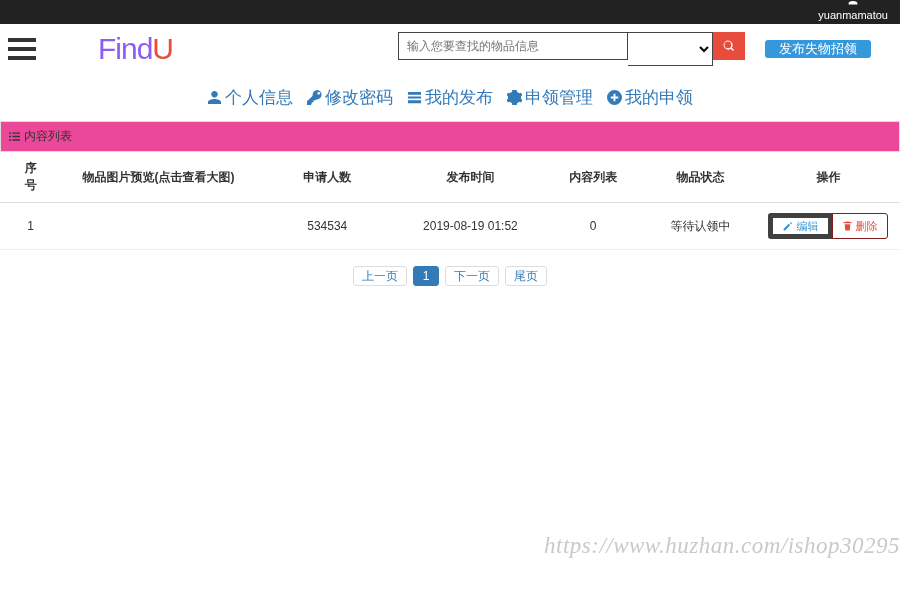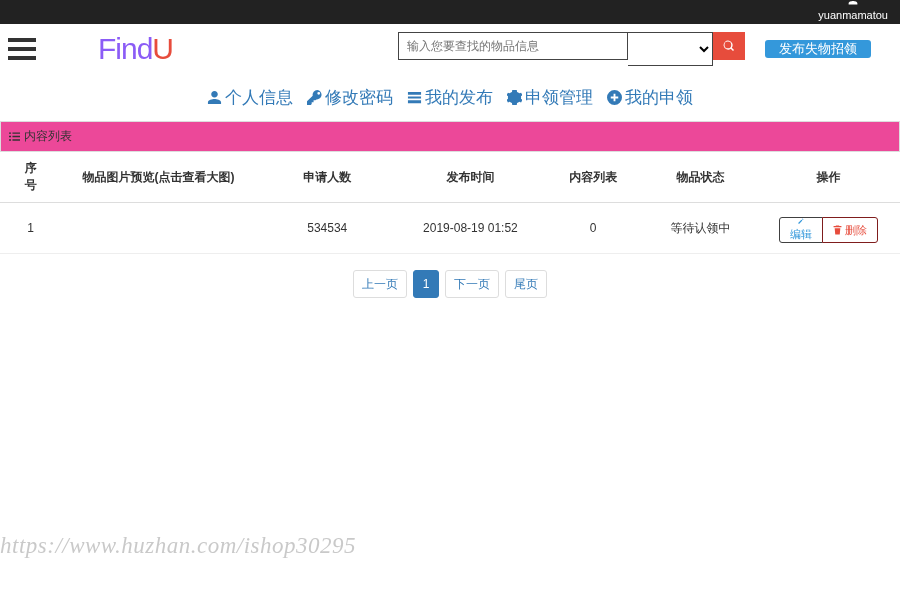--- a/index.html
+++ b/index.html
@@ -35,35 +35,35 @@
     
     .panel-heading { background: #ec4899; border: 1px solid #ddd; padding: 6px 8px; font-size: 12px; display: flex; align-items: center; gap: 4px; }
     .panel-heading svg { width: 11px; height: 11px; fill: #333; }
     
     
     table { width: 100%; border-collapse: collapse; }
     thead th { font-size: 12px; font-weight: 700; padding: 8px 20px; text-align: center; border-bottom: 1px solid #ddd; }
     tbody td { font-size: 12px; padding: 10px 4px; text-align: center; border-bottom: 1px solid #eee; vertical-align: middle; }
     
     .btn-edit, .btn-delete { height: 26px; padding: 0 10px; background: #fff; font-size: 11px; border-radius: 3px; cursor: pointer; display: inline-flex; align-items: center; gap: 3px; }
-    .btn-edit { border: 1px solid #404040; color: #3498db; flex-direction: column; }
+    .btn-edit { border: 5px solid #404040; color: #3498db; }
     .btn-delete { border: 1px solid #7f1d1d; color: #e74c3c; margin-left: -1px; }
     .btn-edit svg { width: 10px; height: 10px; fill: #3498db; }
     .btn-delete svg { width: 9px; height: 10px; fill: #e74c3c; }
     .action-group { display: inline-flex; }
     .action-group .btn-edit { border-top-right-radius: 0; border-bottom-right-radius: 0; }
     .action-group .btn-delete { border-top-left-radius: 0; border-bottom-left-radius: 0; }
     
     
     .pagination { display: flex; justify-content: center; gap: 6px; padding: 16px 0; }
-    .pagination a, .pagination span { display: inline-flex; align-items: center; justify-content: center; min-width: 26px; height: 28px; padding: 0 8px; border: 1px solid #ddd; font-size: 12px; text-decoration: none; color: #337ab7; border-radius: 3px; background: #fff; }
+    .pagination a, .pagination span { display: inline-flex; align-items: center; justify-content: center; min-width: 26px; height: 20px; padding: 0 8px; border: 1px solid #ddd; font-size: 12px; text-decoration: none; color: #337ab7; border-radius: 3px; background: #fff; }
     .pagination .active { background: #337ab7; color: #fff; border-color: #337ab7; }
     
     
-    .watermark { position: fixed; bottom: 40px; left: 0; right: 7px; text-align: left; font-family: Georgia, "Times New Roman", serif; font-style: italic; font-size: 23px; color: rgba(100,100,100,0.35); pointer-events: none; letter-spacing: 0.5px; }
+    .watermark { position: fixed; bottom: 40px; left: 0; right: 0; text-align: right; font-family: Georgia, "Times New Roman", serif; font-style: italic; font-size: 23px; color: rgba(100,100,100,0.35); pointer-events: none; letter-spacing: 0.5px; }
   </style>
 </head>
 <body>
 
 <div class="topbar">
   <div class="user-menu">
     <svg viewBox="0 0 16 16">
         <path d="M8 8c2 0 3.5-1.6 3.5-3.5S10 1 8 1 4.5 2.6 4.5 4.5 6 8 8 8zm0 1.5c-2.3 0-7 1.2-7 3.5V15h14v-2c0-2.3-4.7-3.5-7-3.5z"></path>
       </svg>
     <span>yuanmamatou</span>

